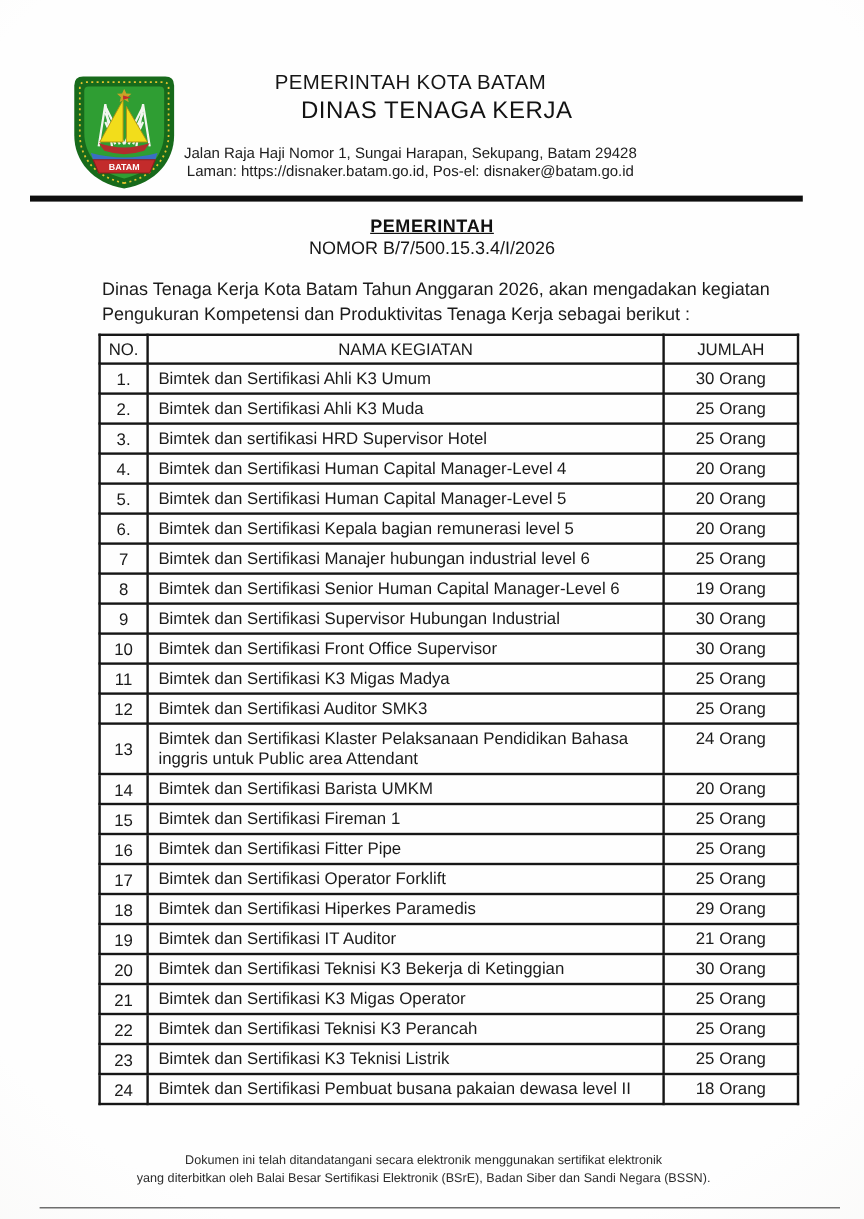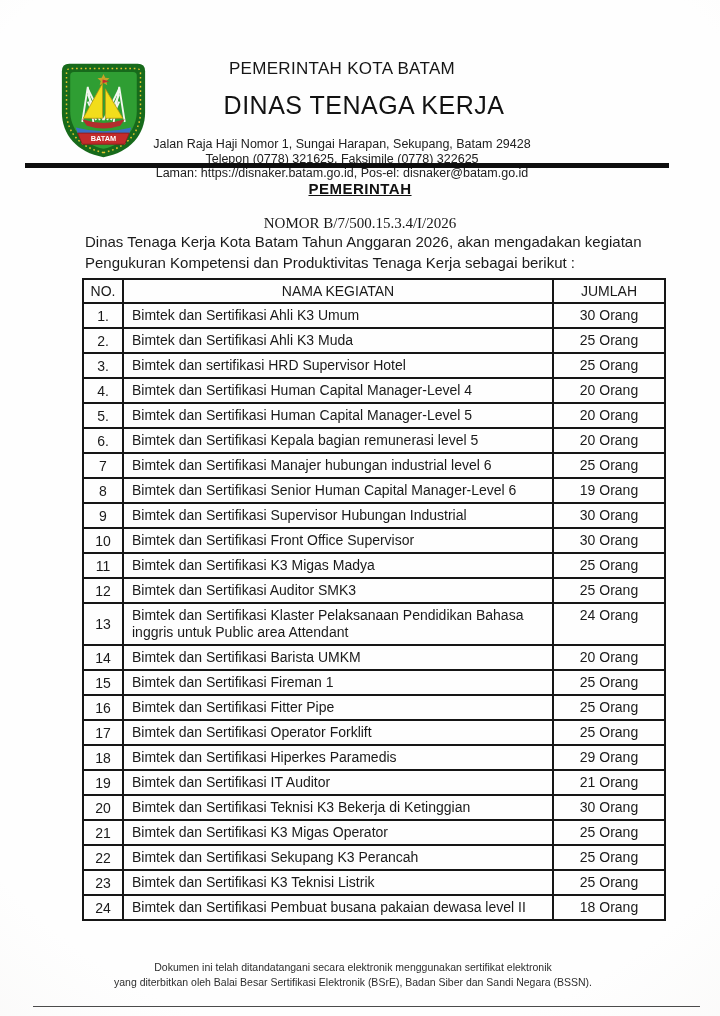--- a/index.html
+++ b/index.html
@@ -25,21 +25,21 @@
   }
   .logo svg { width: 100%; height: 100%; display: block; }
   .head-text {
     position: absolute;
     left: 0; top: 60px;
     width: 684px;
     text-align: center;
     line-height: 1;
   }
   .gov    { font-size: 17px; letter-spacing: 0.3px; color: #161616; }
-  .agency { font-size: 25px; letter-spacing: 0.5px; margin-top: 16px; color: #121212; padding-left: 44px; }
+  .agency { font-size: 20px; letter-spacing: 0.5px; margin-top: 5px; color: #121212; padding-left: 44px; }
   .addr   { font-size: 12.5px; margin-top: 20px; line-height: 13.5px; color: #202020; }
   .addr div { margin-top: 1px; }
 
   .rule {
     position: absolute;
     left: 25px; top: 163px;
     width: 644px; height: 5px;
     background: #0e0e0e;
   }
 
@@ -50,21 +50,21 @@
     width: 720px;
     text-align: center;
   }
   .doc-title {
     font-size: 15px;
     font-weight: bold;
     letter-spacing: 0.5px;
     text-decoration: underline;
     color: #111;
   }
-  .doc-number { font-size: 15px; margin-top: 18px; color: #161616; font-family: Liberation Serif, serif; }
+  .doc-number { font-size: 15px; margin-top: 2px; color: #161616; }
 
   
   .intro {
     position: absolute;
     left: 85px; top: 231px;
     font-size: 15px;
     line-height: 21px;
     color: #1b1b1b;
     white-space: nowrap;
   }
@@ -147,21 +147,20 @@
       <path d="M22,78 L78,78 L73,90 L27,90 Z" fill="#c32b2b" stroke="#8e1d1d" stroke-width="1"></path>
       <text x="50" y="87" text-anchor="middle" font-size="8" font-weight="bold" font-family="Liberation Sans, sans-serif" fill="#ffffff">BATAM</text>
     </svg>
   </div>
 
   <div class="head-text">
     <div class="gov">PEMERINTAH KOTA BATAM</div>
     <div class="agency">DINAS TENAGA KERJA</div>
     <div class="addr">
       <div>Jalan Raja Haji Nomor 1, Sungai Harapan, Sekupang, Batam 29428</div>
-      <div>Telepon (0778) 321625, Faksimile (0778) 322625</div>
       <div>Laman: https://disnaker.batam.go.id, Pos-el: disnaker@batam.go.id</div>
     </div>
   </div>
 
   <div class="rule"></div>
 
   <div class="title-block">
     <div class="doc-title">PEMERINTAH</div>
     <div class="doc-number">NOMOR B/7/500.15.3.4/I/2026</div>
   </div>
@@ -285,21 +284,21 @@
           <td class="c-name">Bimtek dan Sertifikasi Teknisi K3 Bekerja di Ketinggian</td>
           <td class="c-count">30 Orang</td>
         </tr>
         <tr>
           <td class="c-no">21</td>
           <td class="c-name">Bimtek dan Sertifikasi K3 Migas Operator</td>
           <td class="c-count">25 Orang</td>
         </tr>
         <tr>
           <td class="c-no">22</td>
-          <td class="c-name">Bimtek dan Sertifikasi Sekupang K3 Perancah</td>
+          <td class="c-name">Bimtek dan Sertifikasi Teknisi K3 Perancah</td>
           <td class="c-count">25 Orang</td>
         </tr>
         <tr>
           <td class="c-no">23</td>
           <td class="c-name">Bimtek dan Sertifikasi K3 Teknisi Listrik</td>
           <td class="c-count">25 Orang</td>
         </tr>
         <tr>
           <td class="c-no">24</td>
           <td class="c-name">Bimtek dan Sertifikasi Pembuat busana pakaian dewasa level II</td>

